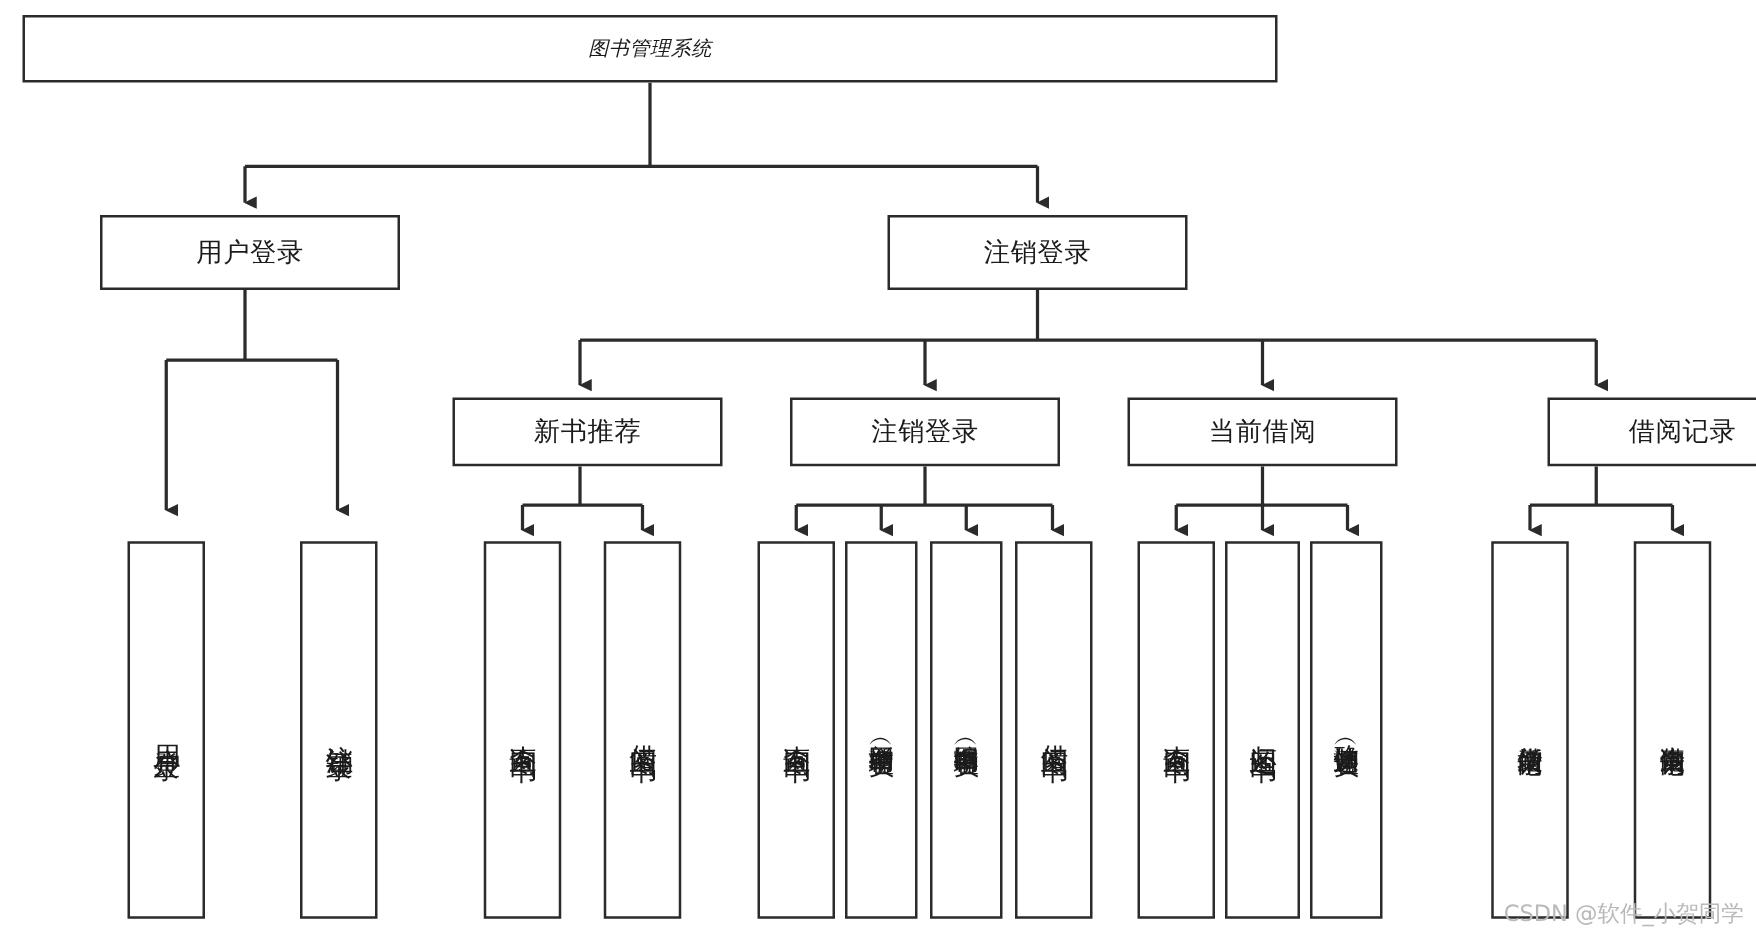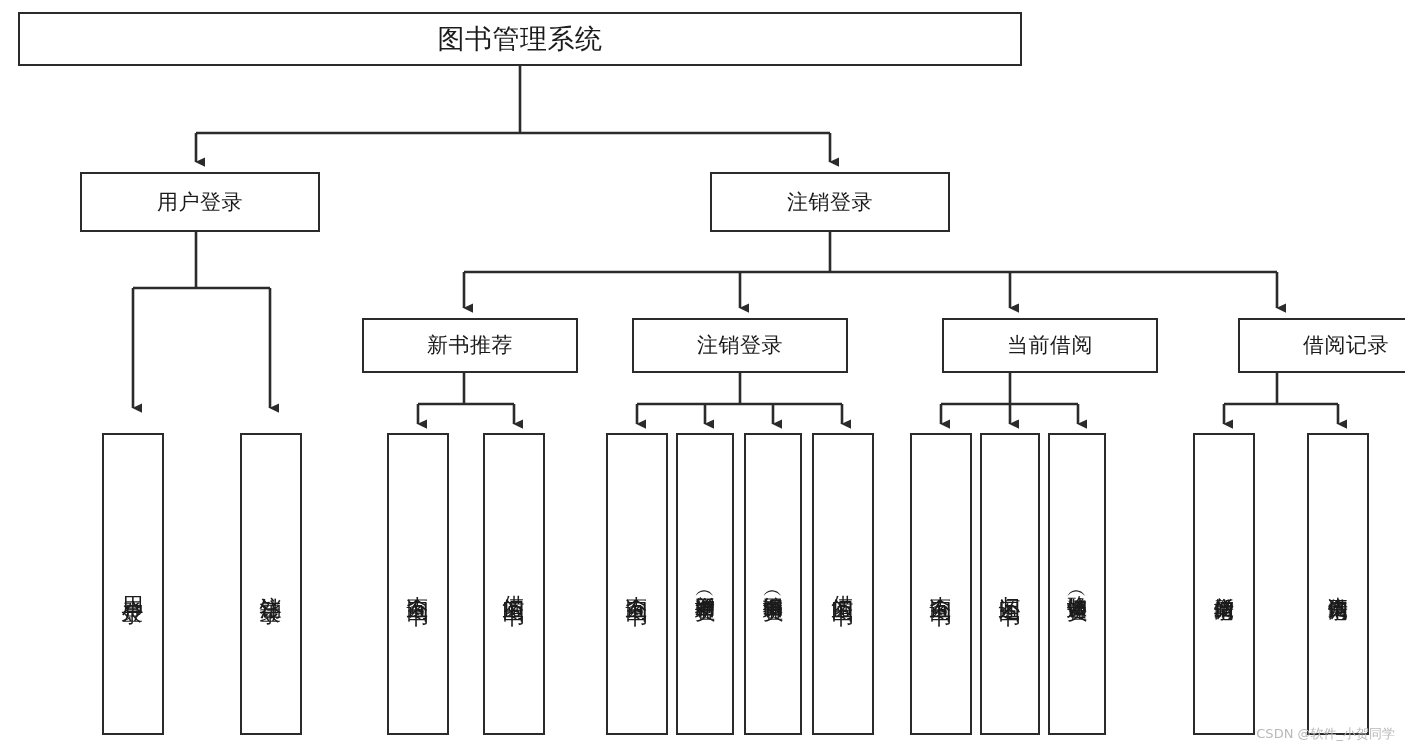--- a/index.html
+++ b/index.html
@@ -41,21 +41,22 @@
     text-align: center;
     line-height: 1.18;
     white-space: nowrap;
   }
   
   .node.horiz .node-label {
     font-size: 21px;
     letter-spacing: 0.5px;
   }
   .node.root .node-label {
-    font-size: 27px;
+    font-size: 16px;
+    font-style: italic;
   }
   
   .node.vert {
     align-items: center;
     justify-content: center;
     padding: 6px 0;
   }
   .node.vert .node-label {
     writing-mode: vertical-rl;
     text-orientation: upright;
@@ -66,21 +67,21 @@
     max-height: 100%;
   }
   .node.vert.narrow .node-label {
     font-size: 20px;
     letter-spacing: 1px;
   }
   #watermark {
     position: absolute;
     right: 10px;
     bottom: 4px;
-    font-size: 13px;
+    font-size: 18px;
     color: #b9b9b9;
     white-space: nowrap;
     user-select: none;
   }
 </style>
 </head>
 <body>
 
 <div id="diagram-root">
 
@@ -150,21 +151,21 @@
   </div>
 
   <div class="node horiz" style="left:362px; top:318px; width:216px; height:55px;align-items:center;">
     <span class="node-label">新书推荐</span>
   </div>
 
   <div class="node horiz" style="left:632px; top:318px; width:216px; height:55px;">
     <span class="node-label">注销登录</span>
   </div>
 
-  <div class="node horiz" style="left:902px; top:318px; width:216px; height:55px;margin-left:40px;">
+  <div class="node horiz" style="left:902px; top:318px; width:216px; height:55px;">
     <span class="node-label">当前借阅</span>
   </div>
 
   <div class="node horiz" style="left:1238px; top:318px; width:216px; height:55px;">
     <span class="node-label">借阅记录</span>
   </div>
 
   <div class="node vert" style="left:102px; top:433px; width:62px; height:302px;">
     <span class="node-label">用户登录</span>
   </div>

